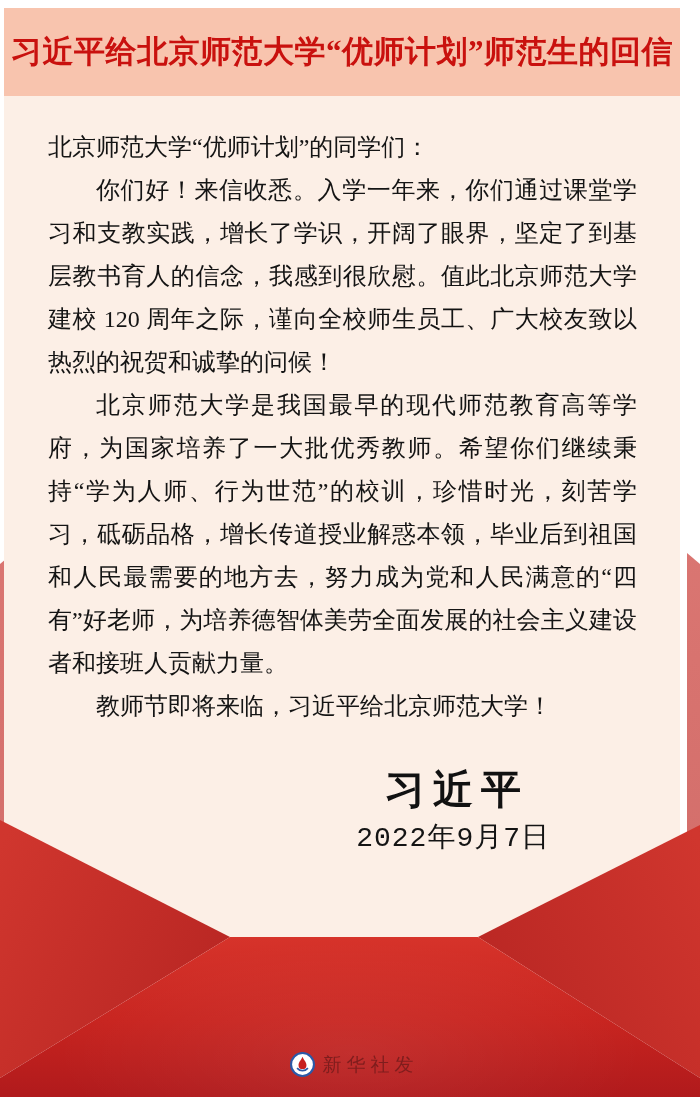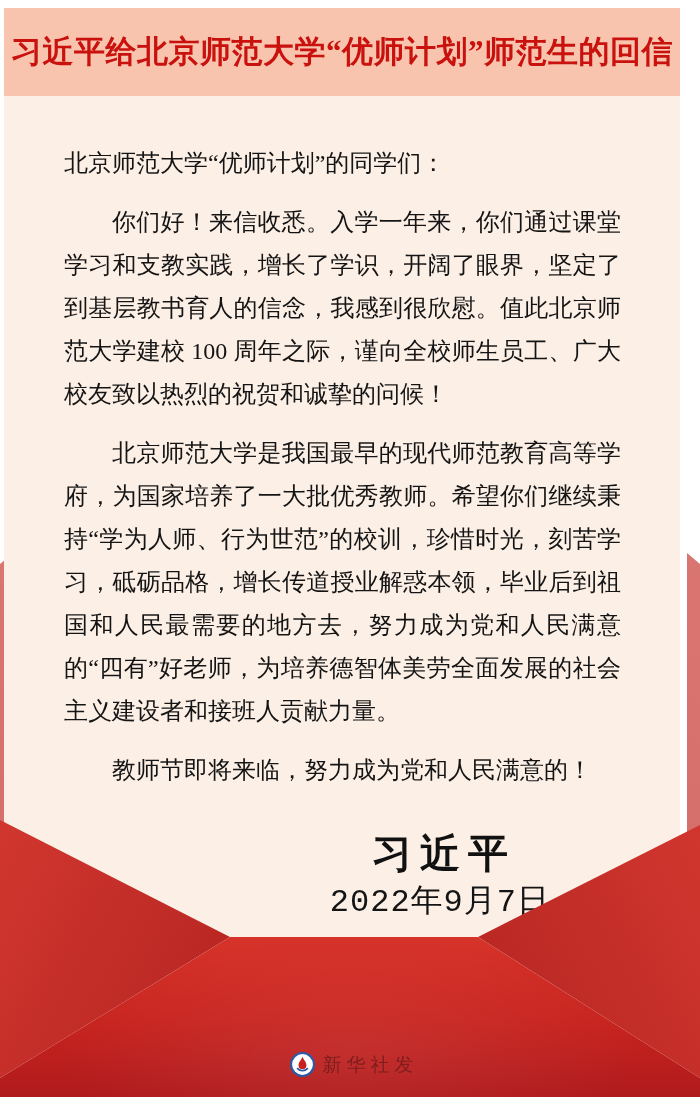--- a/index.html
+++ b/index.html
@@ -19,31 +19,31 @@
   }
   .title{
     margin:0;font-size:31px;font-weight:bold;color:#c9110e;
     letter-spacing:0.5px;white-space:nowrap;
   }
   .letter{
     padding:30px 43px 0 44px;
     font-size:24px;line-height:43px;color:#141414;
     text-align:justify;text-justify:inter-ideograph;
   }
-  .letter p{margin:16px;}
+  .letter p{margin:0;}
   .para{text-indent:2em;}
   .sig{
     margin:39px 87px 0 auto;width:fit-content;text-align:center;font-family:Liberation Mono, monospace;
   }
   .sig-name{
     font-size:40px;font-weight:bold;line-height:52px;
     letter-spacing:8px;padding-left:8px;color:#111;white-space:nowrap;
   }
   .sig-date{
-    font-size:32px;line-height:40px;letter-spacing:1px;color:#141414;white-space:nowrap;
+    font-size:28px;line-height:40px;letter-spacing:1px;color:#141414;white-space:nowrap;
   }
   
   .strip{position:absolute;inset:0;z-index:1;}
   .strip-left{
     clip-path:polygon(0px 564px,13px 553px,13px 1020px,0px 1020px);
     background:linear-gradient(180deg,#e2837f 0%,#d8736f 60%,#cf6a67 100%);
   }
   .strip-right{
     clip-path:polygon(687px 553px,700px 564px,700px 1020px,687px 1020px);
     background:linear-gradient(180deg,#e2837f 0%,#d8736f 60%,#cf6a67 100%);
@@ -88,23 +88,23 @@
 
   <div class="strip strip-left"></div>
   <div class="strip strip-right"></div>
 
   <div class="paper">
     <div class="band">
       <h1 class="title">习近平给北京师范大学“优师计划”师范生的回信</h1>
     </div>
     <div class="letter">
       <p class="salutation">北京师范大学“优师计划”的同学们：</p>
-      <p class="para">你们好！来信收悉。入学一年来，你们通过课堂学习和支教实践，增长了学识，开阔了眼界，坚定了到基层教书育人的信念，我感到很欣慰。值此北京师范大学建校 100 周年之际，谨向全校师生员工、广大校友致以热烈的祝贺和诚挚的问候！</p>
+      <p class="para">你们好！来信收悉。入学一年来，你们通过课堂学习和支教实践，增长了学识，开阔了眼界，坚定了到基层教书育人的信念，我感到很欣慰。值此北京师范大学建校 120 周年之际，谨向全校师生员工、广大校友致以热烈的祝贺和诚挚的问候！</p>
       <p class="para">北京师范大学是我国最早的现代师范教育高等学府，为国家培养了一大批优秀教师。希望你们继续秉持“学为人师、行为世范”的校训，珍惜时光，刻苦学习，砥砺品格，增长传道授业解惑本领，毕业后到祖国和人民最需要的地方去，努力成为党和人民满意的“四有”好老师，为培养德智体美劳全面发展的社会主义建设者和接班人贡献力量。</p>
-      <p class="para">教师节即将来临，努力成为党和人民满意的！</p>
+      <p class="para">教师节即将来临，习近平给北京师范大学！</p>
       <div class="sig">
         <div class="sig-name">习近平</div>
         <div class="sig-date">2022年9月7日</div>
       </div>
     </div>
   </div>
 
   <div class="flap flap-left"></div>
   <div class="flap flap-right"></div>
   <div class="pocket"></div>

